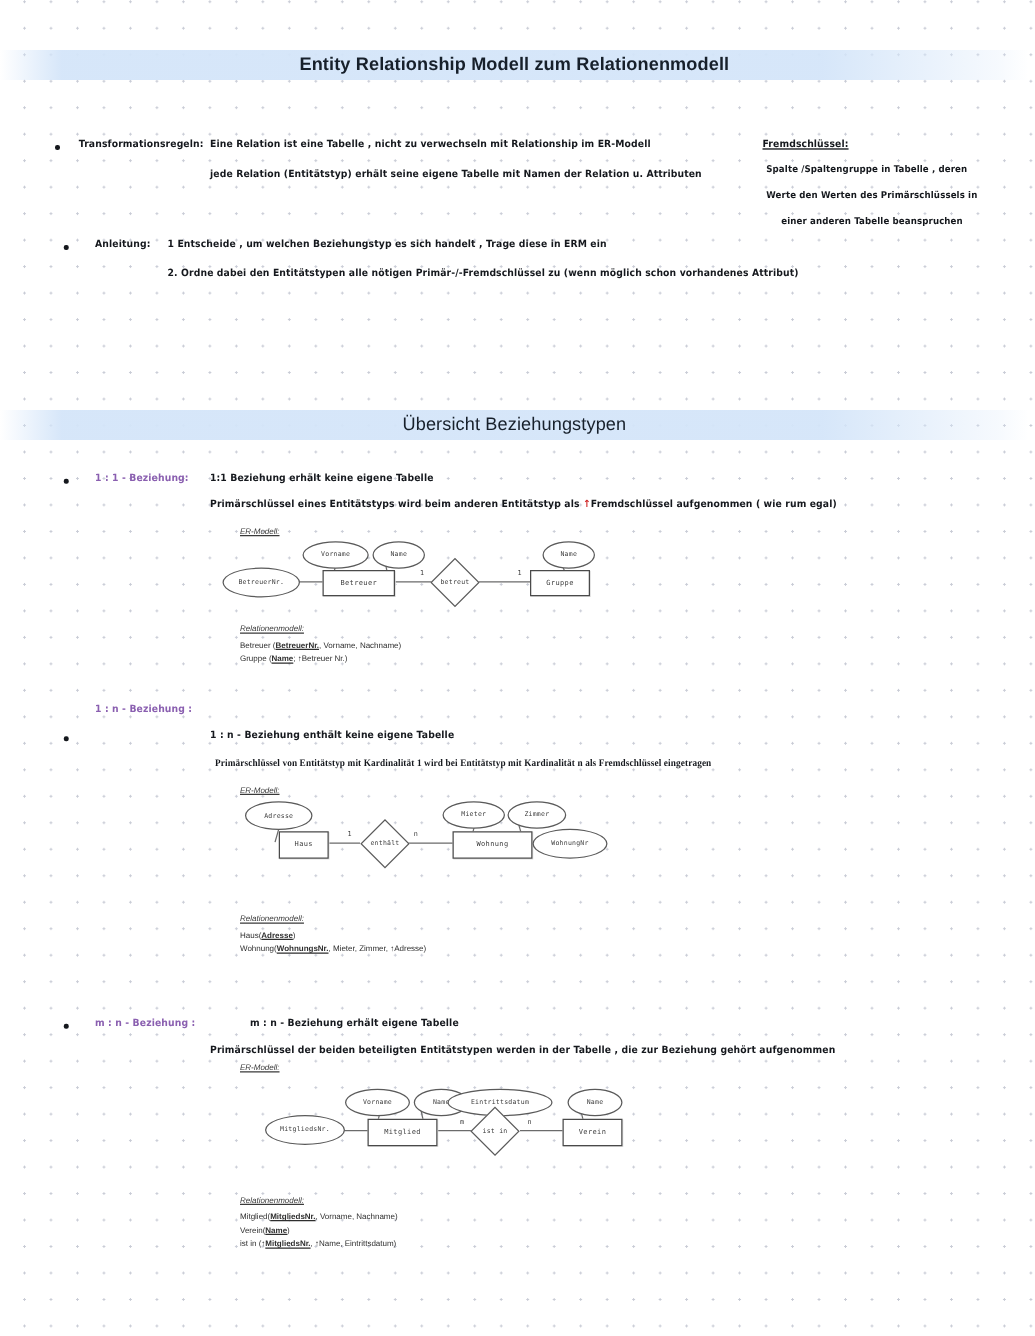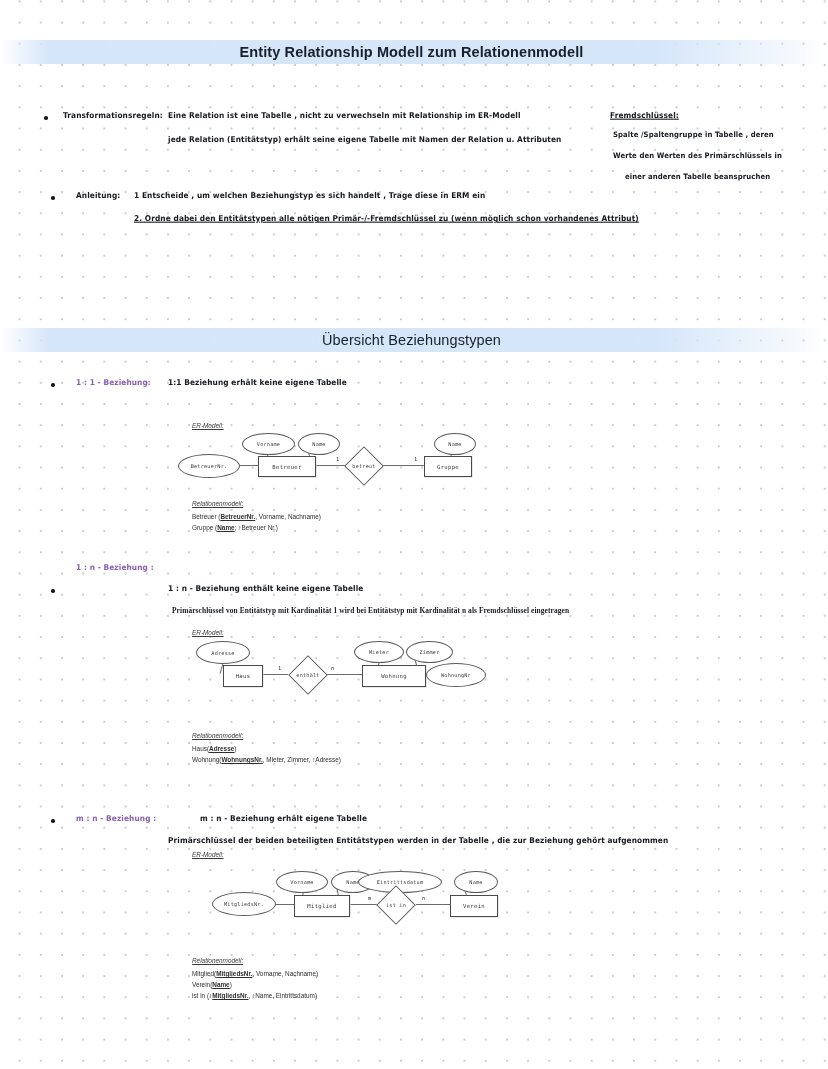--- a/index.html
+++ b/index.html
@@ -123,29 +123,32 @@
   <div class="hw hw-sm" style="left:168px;top:134px;">jede Relation (Entitätstyp) erhält seine eigene Tabelle mit Namen der Relation u. Attributen</div>
 
   <div class="hw hw-sm u" style="left:610px;top:110px;">Fremdschlüssel:</div>
   <div class="hw hw-xs" style="left:613px;top:131px;">Spalte /Spaltengruppe in Tabelle , deren</div>
   <div class="hw hw-xs" style="left:613px;top:152px;">Werte den Werten des Primärschlüssels in</div>
   <div class="hw hw-xs" style="left:625px;top:173px;">einer anderen Tabelle beanspruchen</div>
 
   <div class="bullet" style="left:51px;top:196px;"></div>
   <div class="hw hw-sm" style="left:76px;top:190px;">Anleitung:</div>
   <div class="hw hw-sm" style="left:134px;top:190px;">1 Entscheide , um welchen Beziehungstyp es sich handelt , Trage diese in ERM ein</div>
-  <div class="hw hw-sm" style="left:134px;top:213px;text-decoration:underline;">2. Ordne dabei den Entitätstypen alle nötigen Primär-/-Fremdschlüssel zu (wenn möglich schon vorhandenes Attribut)</div>
+  <div class="hw hw-sm" style="left:134px;top:213px;">2. Ordne dabei den Entitätstypen alle nötigen Primär-/-Fremdschlüssel zu (wenn möglich schon vorhandenes Attribut)</div>
 
   <div class="banner" id="banner2">
     <span class="banner-text">Übersicht Beziehungstypen</span>
   </div>
 
   <div class="bullet" style="left:51px;top:383px;"></div>
   <div class="hw hw-sm violet" style="left:76px;top:377px;">1 : 1 - Beziehung:</div>
   <div class="hw hw-sm" style="left:168px;top:377px;">1:1 Beziehung erhält keine eigene Tabelle</div>
+  <div class="hw hw-sm" style="left:168px;top:398px;">
+    <span>Primärschlüssel eines Entitätstyps  wird beim anderen Entitätstyp als </span><span class="red">↑</span><span>Fremdschlüssel aufgenommen ( wie rum egal)</span>
+  </div>
 
   <div class="typed ital" style="left:192px;top:422px;">ER-Modell:</div>
 
   <div class="er" style="left:176px;top:430px;width:320px;height:60px;">
 
     <div class="edge" style="left:46px;top:35px;width:40px;"></div>
     <div class="edge" style="left:91px;top:18px;width:1.1px;height:17px;transform:rotate(14deg);"></div>
     <div class="edge" style="left:133px;top:18px;width:1.1px;height:17px;transform:rotate(-12deg);"></div>
     <div class="edge" style="left:136px;top:35px;width:44px;"></div>
     <div class="edge" style="left:207px;top:35px;width:43px;"></div>

